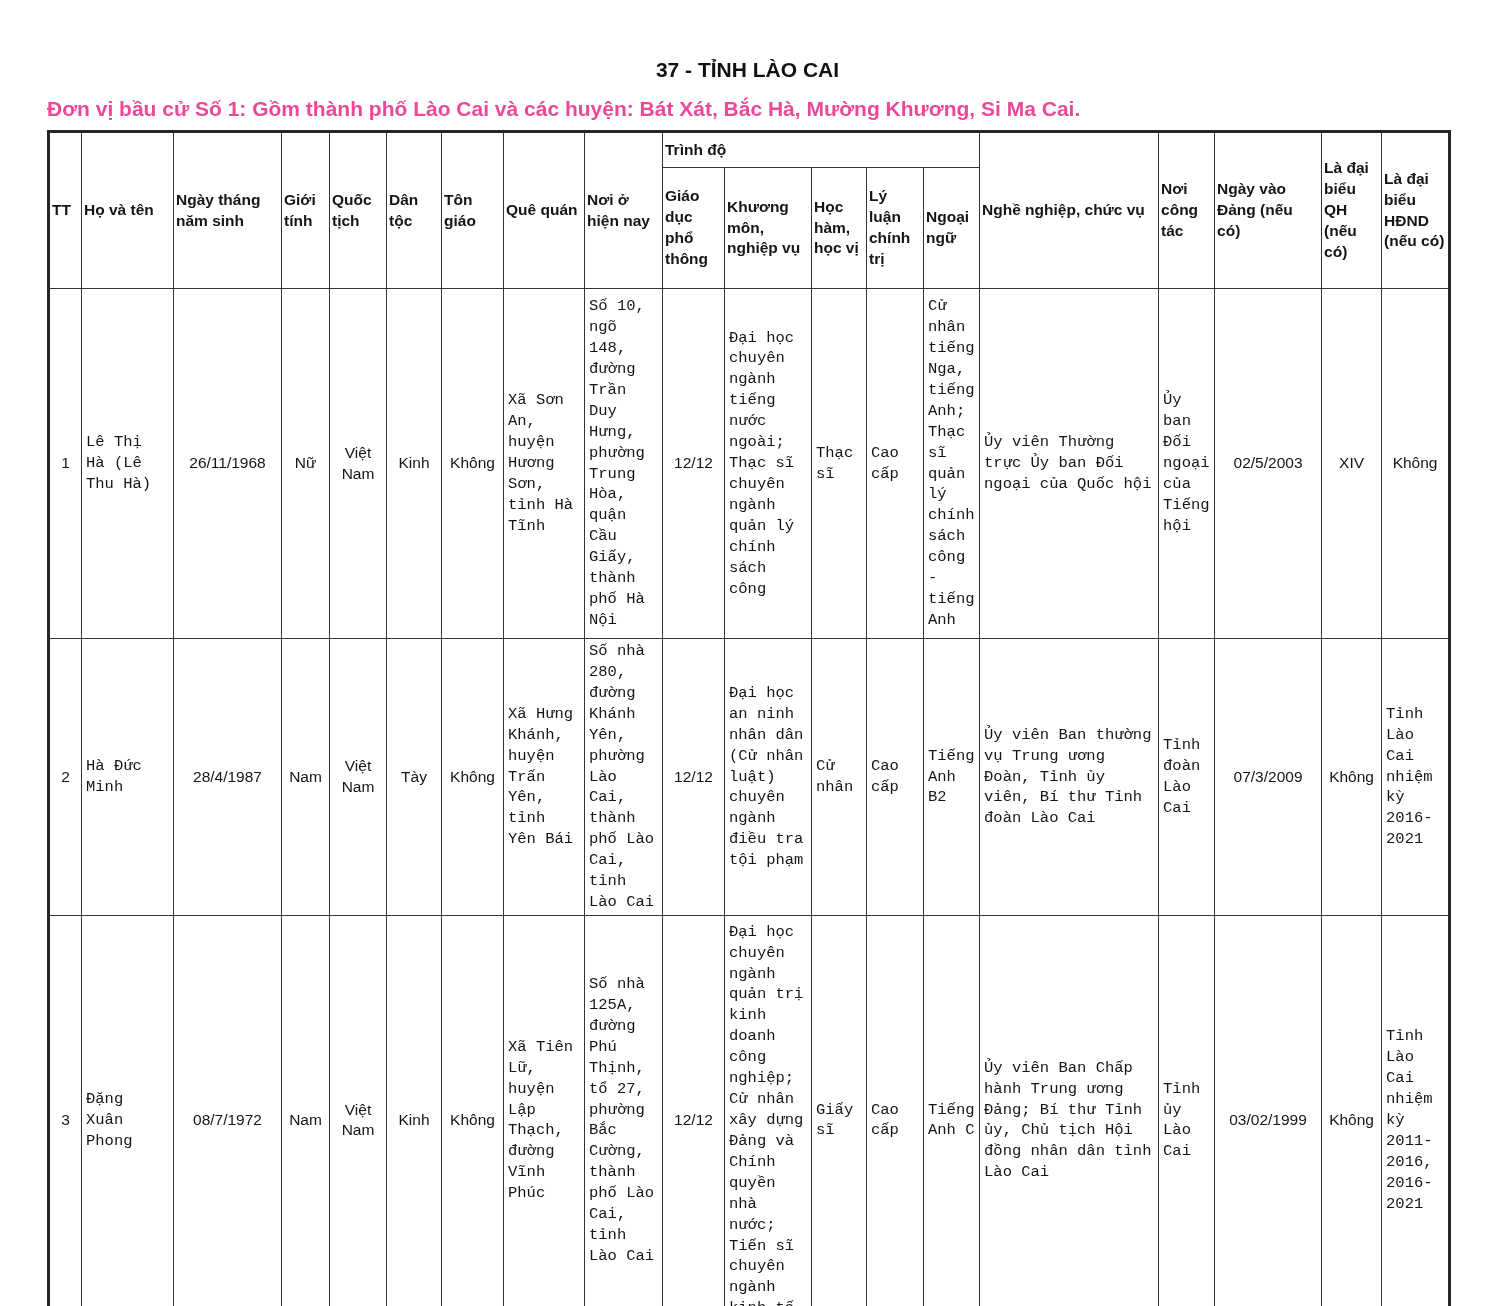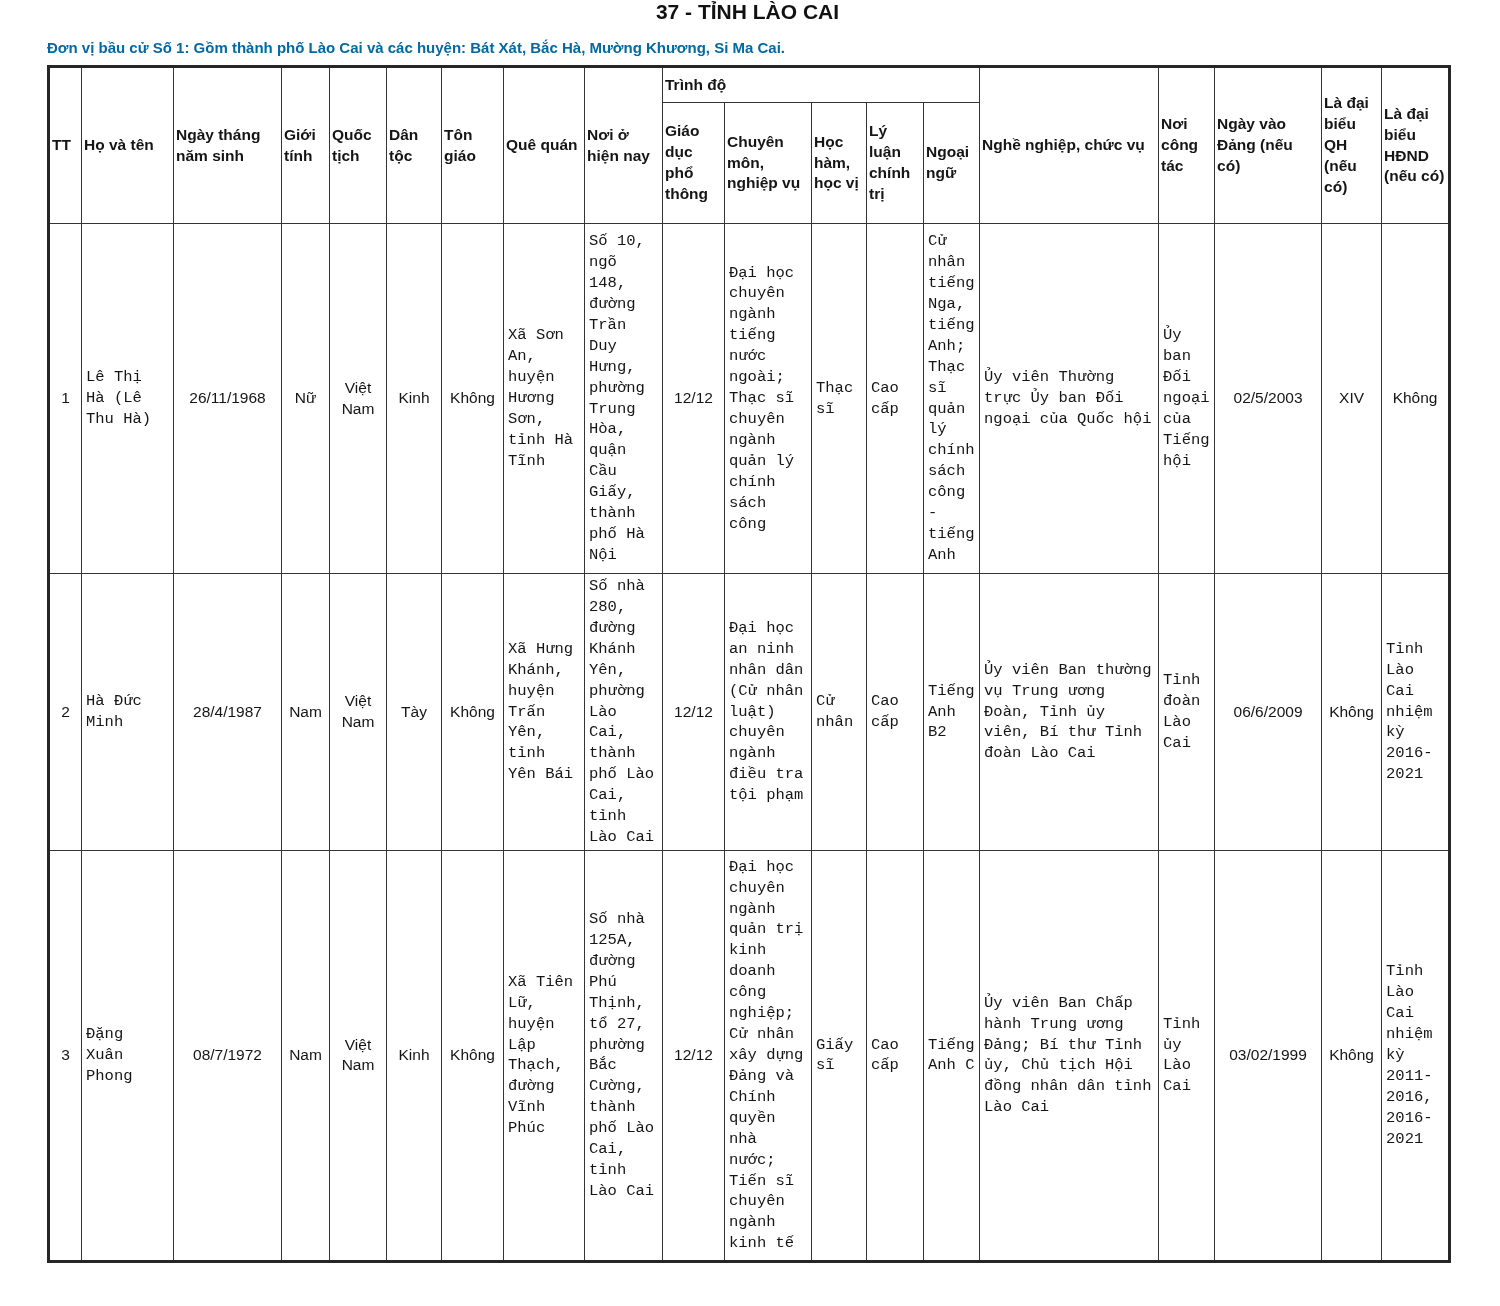--- a/index.html
+++ b/index.html
@@ -6,32 +6,33 @@
     margin:0; padding:0;
     background:#ffffff;
     width:1500px; height:1306px;
     font-family:"Liberation Sans","DejaVu Sans",sans-serif;
     color:#151515;
     -webkit-font-smoothing:antialiased;
   }
   .page{ position:relative; width:1500px; height:1306px; overflow:hidden; }
 
   .title{
+    padding-top:58px;
     width:1401px;
     margin-left:47px;
     text-align:center;
     font-size:21px;
     font-weight:bold;
     color:#111;
   }
   .subtitle{
     margin:15px 0 9px 47px;
-    font-size:15px;
+    font-size:21px;
     font-weight:bold;
-    color:#0369a1;
+    color:#ec4899;
   }
 
   table.cand{
     border-collapse:collapse;
     table-layout:fixed;
     margin-left:47px;
     width:1401px;
     border:3px solid #262626;
   }
   table.cand th, table.cand td{
@@ -100,21 +101,21 @@
         <th rowspan="2">Nơi ở hiện nay</th>
         <th colspan="5" class="group">Trình độ</th>
         <th rowspan="2">Nghề nghiệp, chức vụ</th>
         <th rowspan="2">Nơi công tác</th>
         <th rowspan="2">Ngày vào Đảng (nếu có)</th>
         <th rowspan="2">Là đại biểu QH (nếu có)</th>
         <th rowspan="2">Là đại biểu HĐND (nếu có)</th>
       </tr>
       <tr class="hdr-sub">
         <th>Giáo dục phổ thông</th>
-        <th>Chuyên môn, nghiệp vụ</th>
+        <th>Khương môn, nghiệp vụ</th>
         <th>Học hàm, học vị</th>
         <th>Lý luận chính trị</th>
         <th>Ngoại ngữ</th>
       </tr>
     </thead>
     <tbody>
       <tr class="row-1">
         <td class="c">1</td>
         <td class="l">Lê Thị Hà (Lê Thu Hà)</td>
         <td class="c">26/11/1968</td>
@@ -145,21 +146,21 @@
         <td class="c">Không</td>
         <td class="l">Xã Hưng Khánh, huyện Trấn Yên, tỉnh Yên Bái</td>
         <td class="l">Số nhà 280, đường Khánh Yên, phường Lào Cai, thành phố Lào Cai, tỉnh Lào Cai</td>
         <td class="c">12/12</td>
         <td class="l">Đại học an ninh nhân dân (Cử nhân luật) chuyên ngành điều tra tội phạm</td>
         <td class="l">Cử nhân</td>
         <td class="l">Cao cấp</td>
         <td class="l">Tiếng Anh B2</td>
         <td class="l">Ủy viên Ban thường vụ Trung ương Đoàn, Tỉnh ủy viên, Bí thư Tỉnh đoàn Lào Cai</td>
         <td class="l">Tỉnh đoàn Lào Cai</td>
-        <td class="c">06/6/2009</td>
+        <td class="c">07/3/2009</td>
         <td class="c">Không</td>
         <td class="l">Tỉnh Lào Cai nhiệm kỳ 2016-2021</td>
       </tr>
       <tr class="row-3">
         <td class="c">3</td>
         <td class="l">Đặng Xuân Phong</td>
         <td class="c">08/7/1972</td>
         <td class="c">Nam</td>
         <td class="c">Việt Nam</td>
         <td class="c">Kinh</td>

